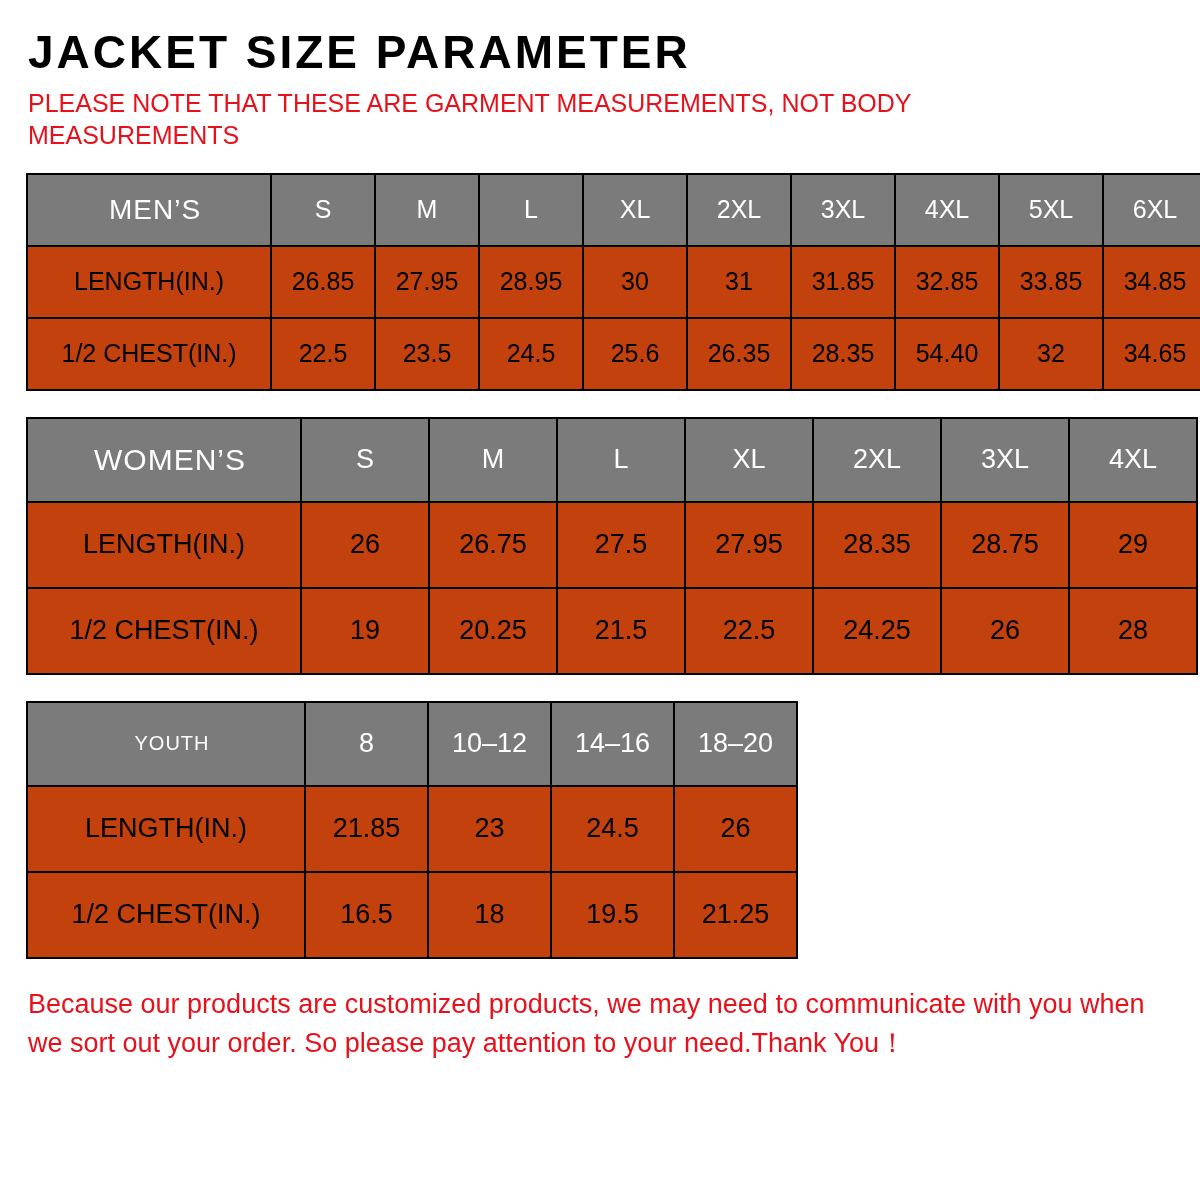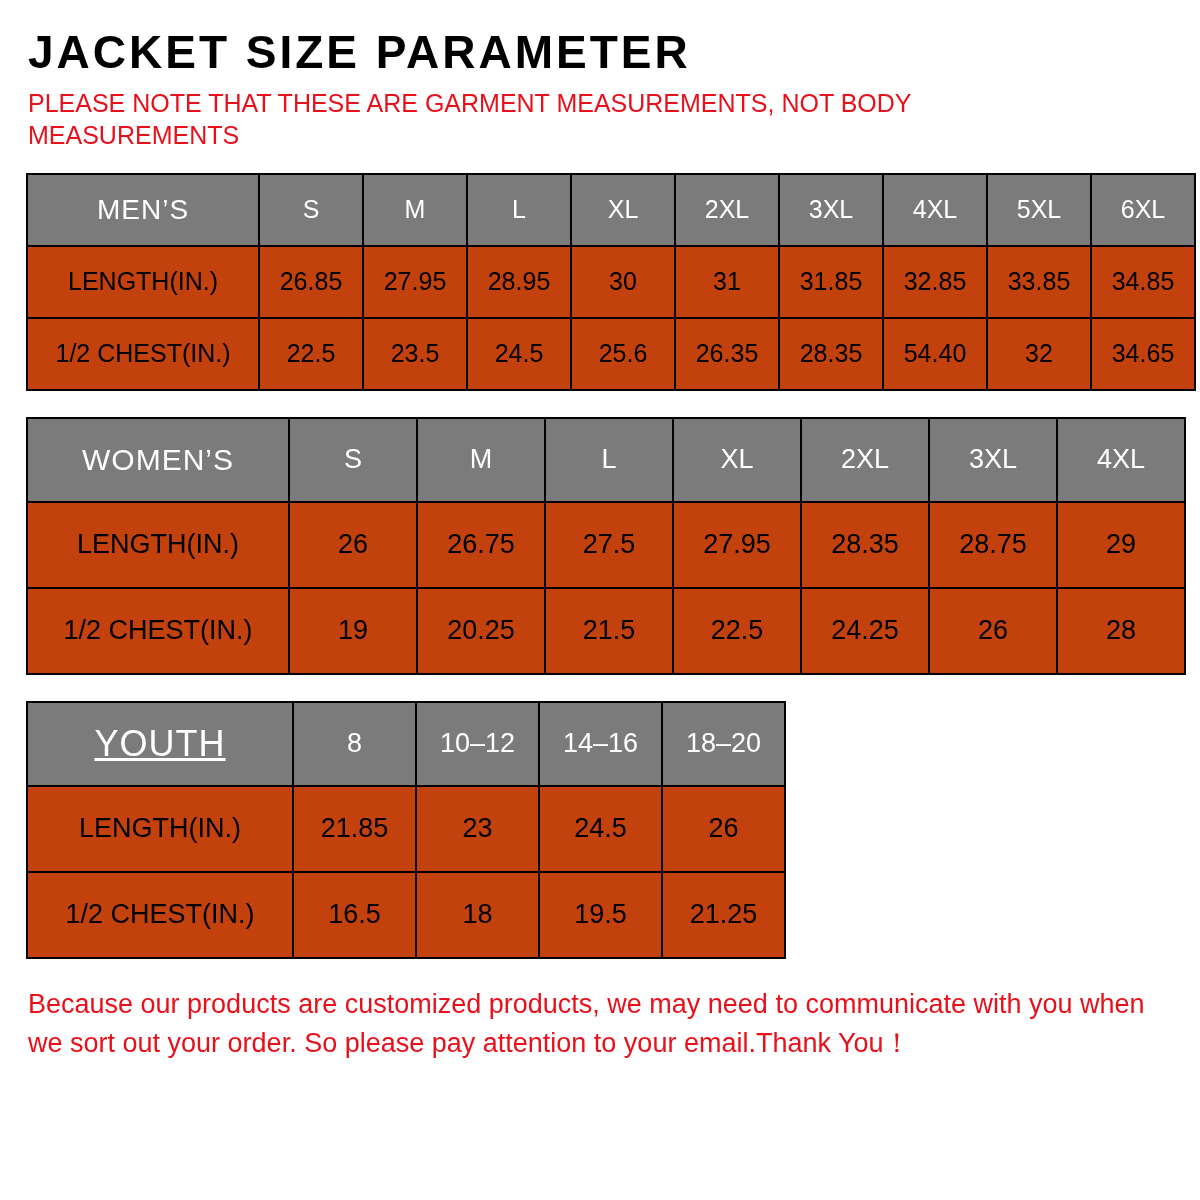--- a/index.html
+++ b/index.html
@@ -55,20 +55,21 @@
     background: #c2410c;
     color: #000000;
     height: 70px;
   }
   .rowlabel {
     font-size: 25px;
   }
   .hdr .rowlabel {
     font-size: 28px;
     letter-spacing: 1px;
+    padding-left: 12px;
   }
 
   
   table.men { width: 1148px; }
   table.men td.rowlabel { width: 230px; }
   table.men td.val { width: 102px; }
 
   
   table.women { width: 1148px; }
   table.women td.rowlabel { width: 260px; }
@@ -78,21 +79,21 @@
   table.women td { font-size: 27px; }
   table.women .hdr .rowlabel { font-size: 30px; }
 
   
   table.youth { width: 748px; }
   table.youth td.rowlabel { width: 264px; }
   table.youth td.val { width: 121px; }
   table.youth .hdr td { height: 82px; }
   table.youth .body-row td { height: 84px; }
   table.youth td { font-size: 27px; }
-  table.youth .hdr .rowlabel { font-size: 36px; text-decoration: underline; }
+  table.youth .hdr .rowlabel { font-size: 20px; }
 
   .footer1 {
     color: #e8111b;
     font-size: 27px;
     line-height: 1.45;
     margin: 14px 0 0 2px;
     max-width: 1120px;
   }
   .footer2 {
     color: #e8111b;
@@ -205,15 +206,15 @@
       <tr class="body-row">
         <td class="rowlabel">1/2 CHEST(IN.)</td>
         <td class="val">16.5</td>
         <td class="val">18</td>
         <td class="val">19.5</td>
         <td class="val">21.25</td>
       </tr>
     </tbody>
   </table>
 
-  <p class="footer1">Because our products are customized products, we may need to communicate with you when we sort out your order. So please pay attention to your email.Thank You！</p>
+  <p class="footer1">Because our products are customized products, we may need to communicate with you when we sort out your order. So please pay attention to your need.Thank You！</p>
 
 </div>
 
 </body></html>

